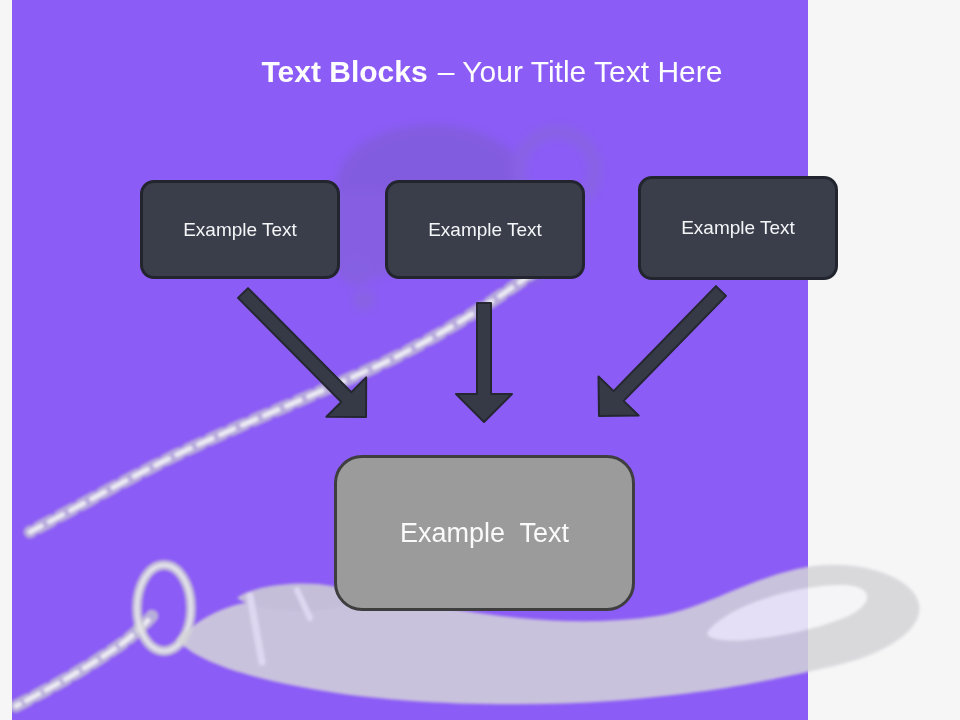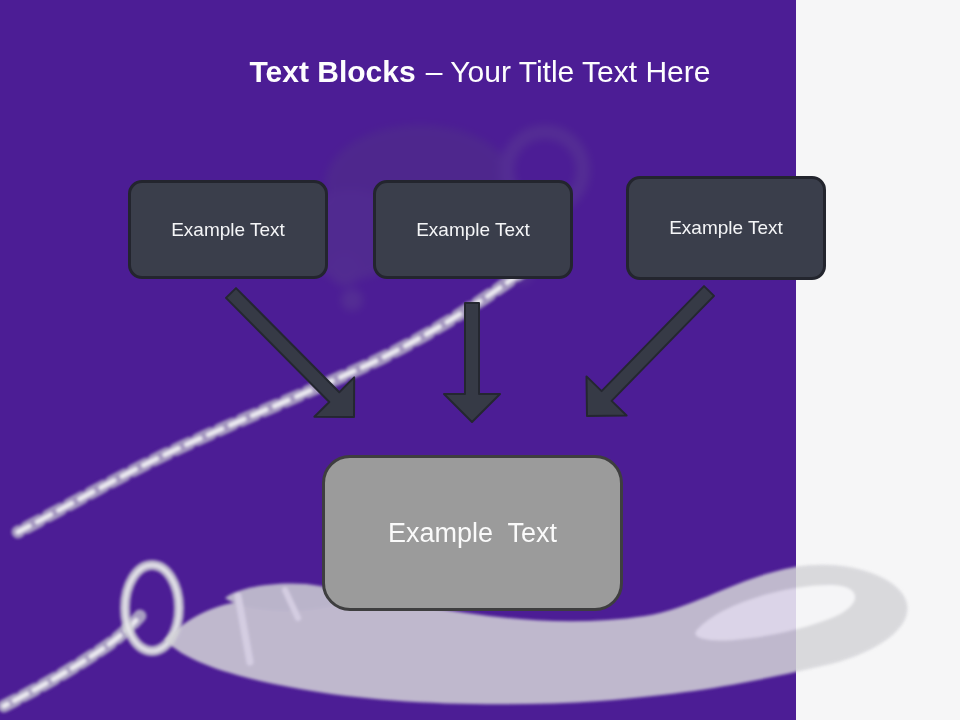--- a/index.html
+++ b/index.html
@@ -5,21 +5,22 @@
   html, body { margin: 0; padding: 0; }
   body {
     width: 960px; height: 720px;
     font-family: "Liberation Sans", sans-serif;
     background: #f6f6f7;
     overflow: hidden;
   }
   .slide {
     position: relative;
     width: 796px; height: 720px;
-    background: #4c1d95;
+    background: #8b5cf6;
+    margin-left: 12px;
   }
   
   .header-band {
     position: absolute; left: 0; top: 0;
     width: 960px; height: 182px;
     background: linear-gradient(180deg,
       #393c47 0px,
       #474b58 52px,
       #53576 6px,
       #555968 116px,

